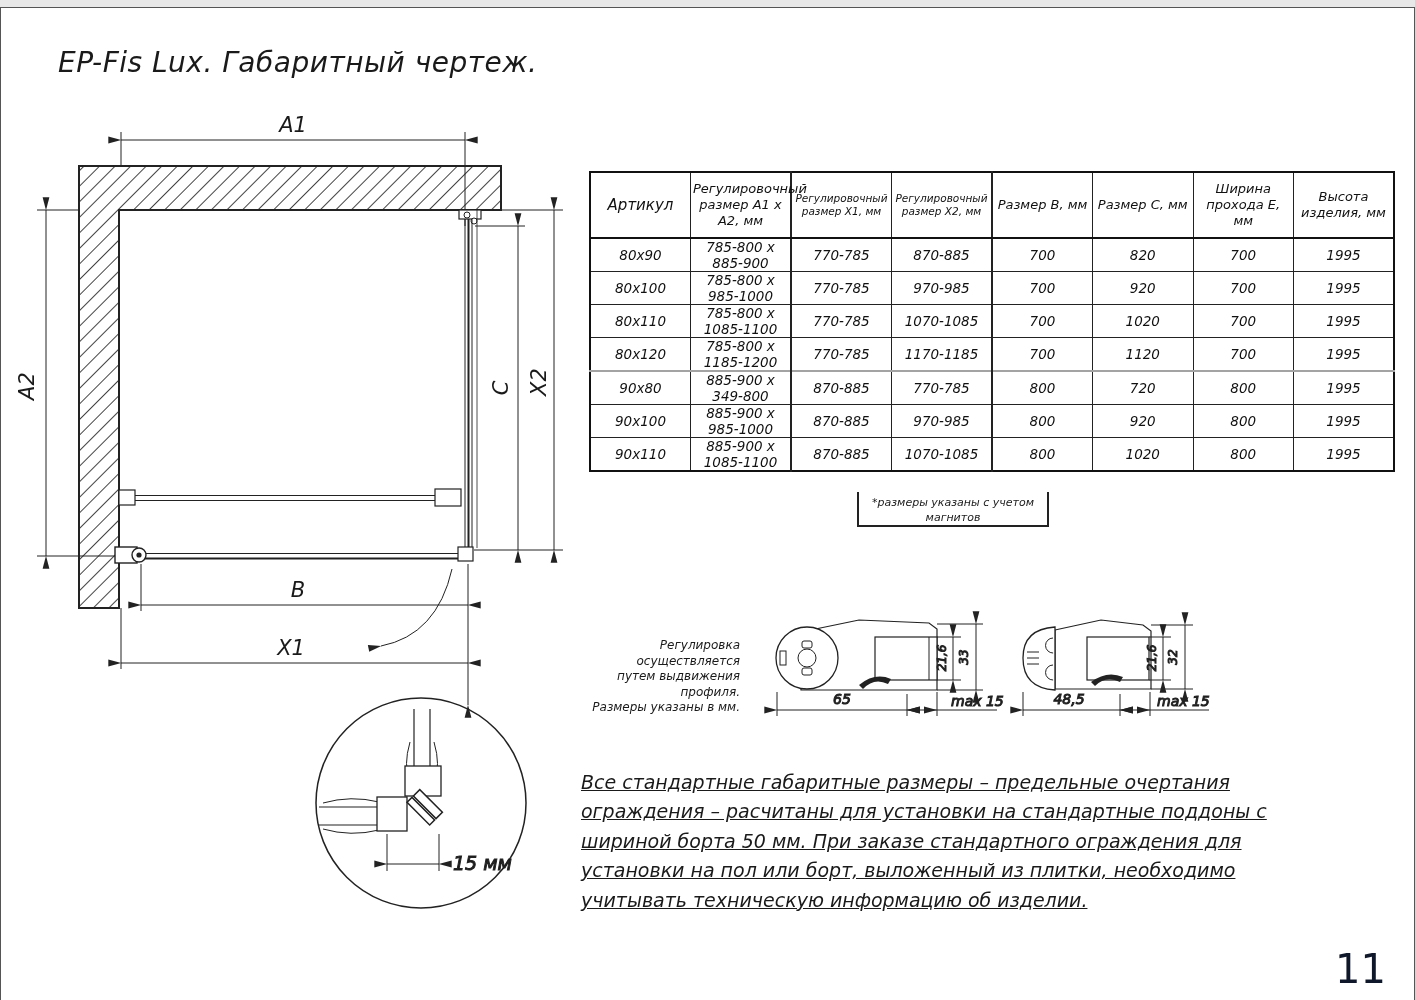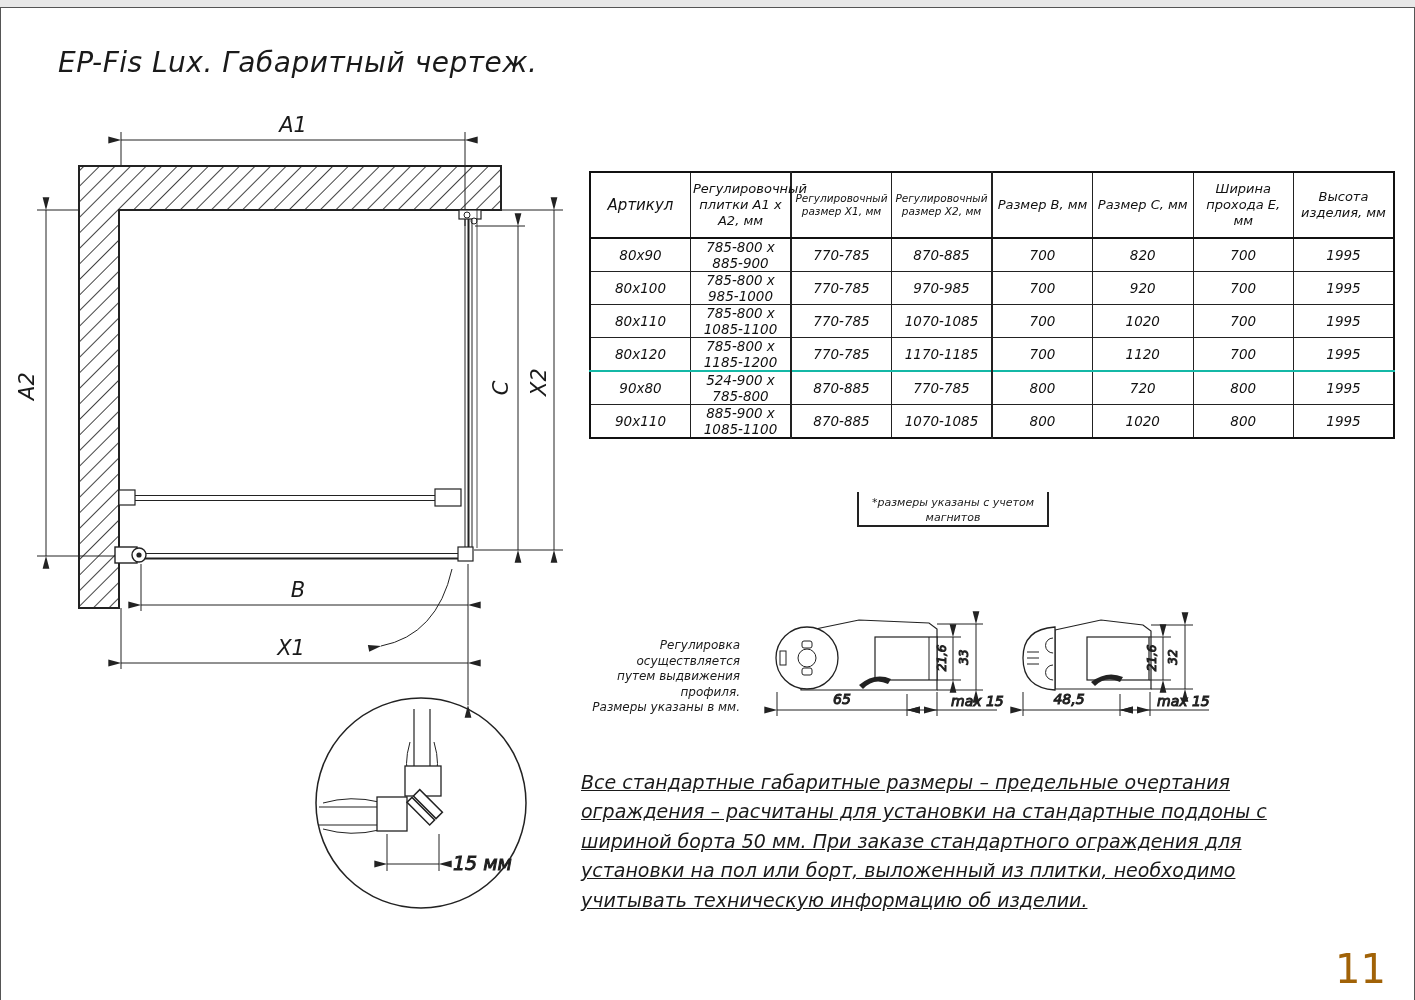--- a/index.html
+++ b/index.html
@@ -12,30 +12,30 @@
   .size-table{left:588px;top:163px;width:806px;border-collapse:collapse;table-layout:fixed;
               font-style:italic;text-align:center;color:#111;}
   .size-table,.size-table th,.size-table td{border:1px solid #222;}
   .size-table{border:2px solid #111;}
   .size-table th{height:62px;font-weight:normal;font-size:13px;padding:1px 2px;line-height:1.25;border-bottom:2px solid #111;}
   .size-table td{height:24px;font-size:13.5px;padding:0 2px;}
   .size-table th.col0{font-size:15px;}
   .size-table th.col2,.size-table th.col3{font-size:10.5px;}
   .size-table th:nth-child(2),.size-table td:nth-child(2),
   .size-table th:nth-child(4),.size-table td:nth-child(4){border-right-width:2px;}
-  .size-table tr.group-start td{border-top:2px solid #14b8a6;}
+  .size-table tr.group-start td{border-top:2px solid #a3a3a3;}
   .tbl-footnote{left:856px;top:484px;width:188px;height:30px;border:2px solid #222;border-top:none;
                 font-size:11px;font-style:italic;text-align:center;line-height:1.4;padding-top:3px;}
   
   .adjust-note{left:557px;top:630px;width:182px;font-size:12px;font-style:italic;
                text-align:right;line-height:1.3;white-space:pre-line;}
   .main-note{left:580px;top:760px;width:748px;font-size:19px;font-style:italic;line-height:1.55;text-decoration:underline;}
   .warning{left:55px;top:933px;width:1030px;font-size:15px;font-style:italic;line-height:1.5;}
   .warning .wlabel{text-decoration:underline;}
-  .page-number{right:28px;bottom:14px;font-size:40px;color:#a16207;}
+  .page-number{right:28px;bottom:14px;font-size:40px;color:#0f172a;}
   
   svg text{fill:#1a1a1a;font-family:"DejaVu Sans",sans-serif;font-style:italic;}
   .lbl{font-size:21px;}.lbl-sm{font-size:12px;}.lbl-md{font-size:14px;}.lbl-det{font-size:19px;}
 </style>
 </head>
 <body>
 
 <div class="page">
 
   <div class="abs page-title tech">EP-Fis Lux. Габаритный чертеж.</div>
@@ -193,21 +193,21 @@
         <polygon points="1149,702 1136,698.6 1136,705.4" fill="#222" stroke="none"></polygon>
         <text class="lbl-md" x="1156" y="698" text-anchor="start">max 15</text>
       </g>
     </g>
   </svg>
 
   <table class="abs size-table">
     <thead>
       <tr>
           <th class="col0">Артикул</th>
-          <th class="col1">Регулировочный плитки А1 х А2, мм</th>
+          <th class="col1">Регулировочный размер А1 х А2, мм</th>
           <th class="col2">Регулировочный размер Х1, мм</th>
           <th class="col3">Регулировочный размер Х2, мм</th>
           <th class="col4">Размер В, мм</th>
           <th class="col5">Размер С, мм</th>
           <th class="col6">Ширина прохода Е, мм</th>
           <th class="col7">Высота изделия, мм</th>
         </tr>
     </thead>
     <tbody>
         <tr class="group-start">
@@ -245,25 +245,35 @@
           <td>785-800 х 1185-1200</td>
           <td>770-785</td>
           <td>1170-1185</td>
           <td>700</td>
           <td>1120</td>
           <td>700</td>
           <td>1995</td>
         </tr>
         <tr class="group-start">
           <td>90х80</td>
-          <td>524-900 х 785-800</td>
+          <td>885-900 х 349-800</td>
           <td>870-885</td>
           <td>770-785</td>
           <td>800</td>
           <td>720</td>
+          <td>800</td>
+          <td>1995</td>
+        </tr>
+        <tr>
+          <td>90х100</td>
+          <td>885-900 х 985-1000</td>
+          <td>870-885</td>
+          <td>970-985</td>
+          <td>800</td>
+          <td>920</td>
           <td>800</td>
           <td>1995</td>
         </tr>
         <tr>
           <td>90х110</td>
           <td>885-900 х 1085-1100</td>
           <td>870-885</td>
           <td>1070-1085</td>
           <td>800</td>
           <td>1020</td>

